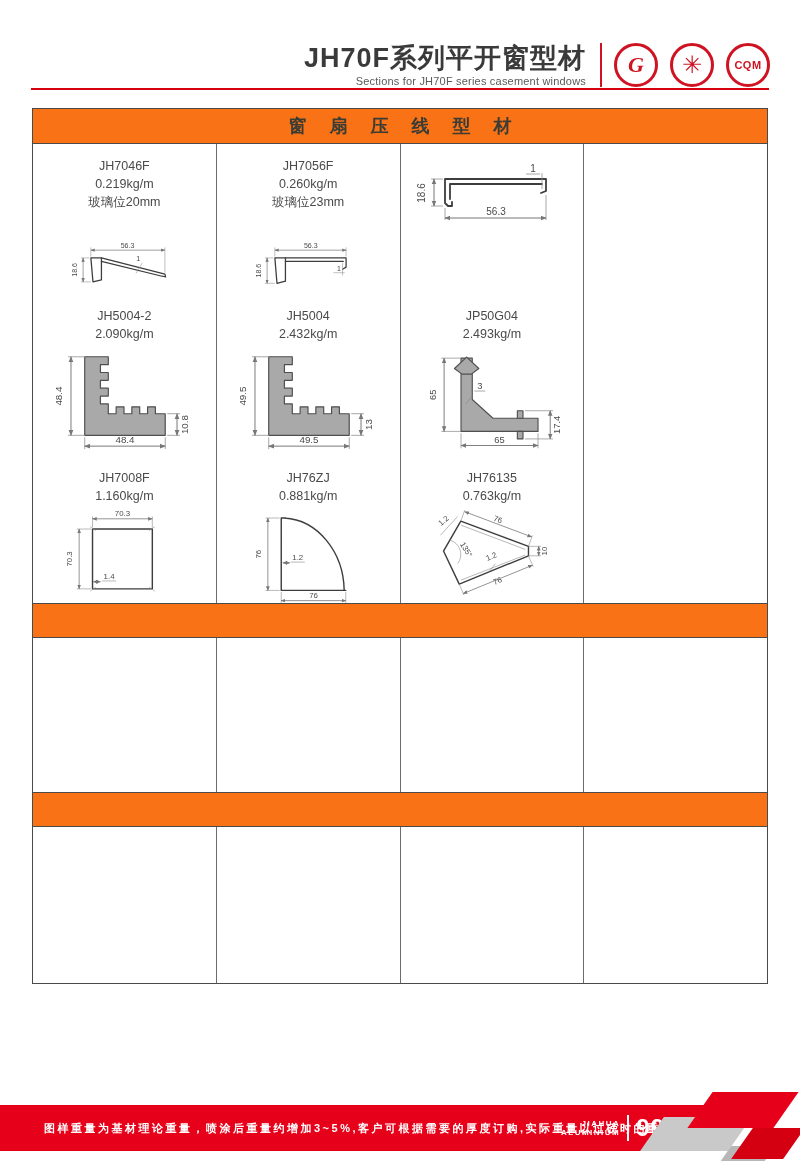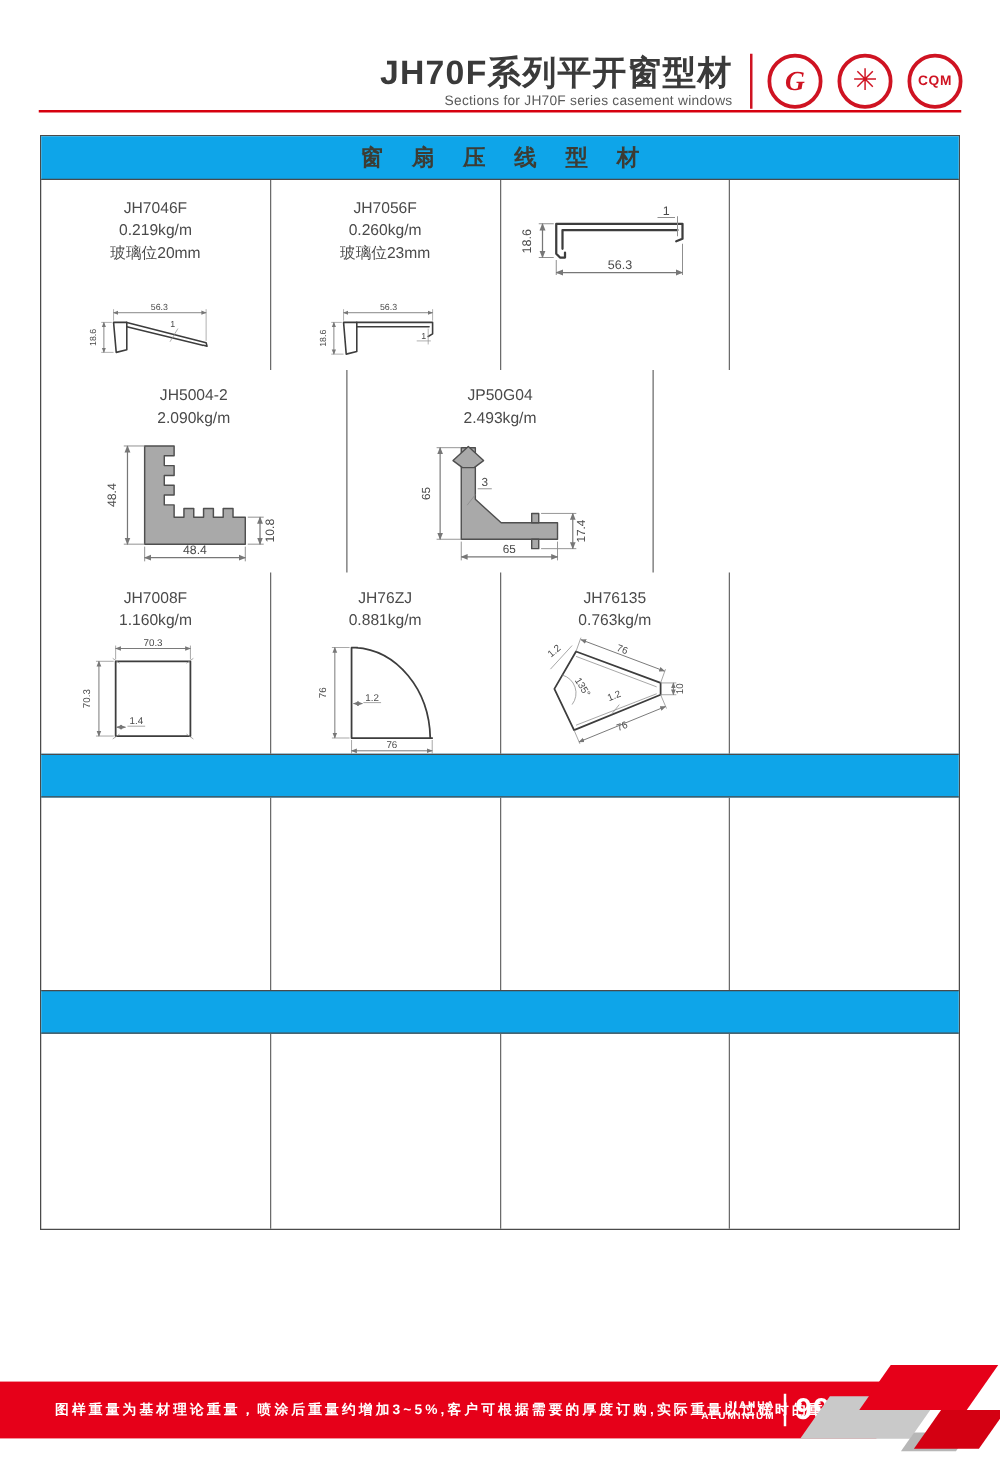--- a/index.html
+++ b/index.html
@@ -14,21 +14,21 @@
   .logos { display:flex; align-items:center; gap:12px; }
   .logo-circle { width:44px; height:44px; border:3px solid #cf1322; border-radius:50%;
     display:flex; align-items:center; justify-content:center; color:#cf1322; background:#fff; }
   .logo-g { font-size:22px; font-weight:bold; font-style:italic; font-family:"Liberation Serif",serif; }
   .logo-star { font-size:24px; line-height:24px; }
   .logo-cqm { font-size:11px; font-weight:bold; letter-spacing:0.5px; }
   .header-rule { position:absolute; left:31px; right:31px; top:88px; height:2px; background:#d6000f; }
 
   
   .sheet { position:absolute; left:32px; top:108px; width:736px; border:1.5px solid #4a4a4a; }
-  .band { background:#0ea5e9; border-top:1px solid #4a4a4a; border-bottom:1px solid #4a4a4a;
+  .band { background:#f97316; border-top:1px solid #4a4a4a; border-bottom:1px solid #4a4a4a;
     height:35px; display:flex; align-items:center; justify-content:center;
     font-size:18px; font-weight:bold; color:#3c3c34; letter-spacing:9px; text-indent:9px; }
   .band:first-child { border-top:none; }
   .row { display:flex; }
   .cell { flex:1 1 0; border-right:1px solid #6b6b6b; display:flex; flex-direction:column; align-items:center; }
   .cell:last-child { border-right:none; }
   .row-1 .cell { height:152px; padding-top:13px;gap:28px; }
   .row-2 .cell { height:162px; padding-top:11px; }
   .row-3 .cell { height:145px; padding-top:11px; }
   .row-4 .cell { height:154px; }
@@ -165,20 +165,38 @@
         <text class="dt" text-anchor="middle" transform="rotate(-90 17 52)" x="17" y="52">48.4</text>
         <path class="ex" d="M40,94 V106 M122,94 V106"></path>
         <line class="dl" x1="40" y1="103" x2="122" y2="103" marker-start="url(#arr)" marker-end="url(#arr)"></line>
         <text class="dt" x="81" y="100" text-anchor="middle">48.4</text>
         <path class="ex" d="M124,70 H137 M124,92 H137"></path>
         <line class="dl" x1="134" y1="70" x2="134" y2="92" marker-start="url(#arr)" marker-end="url(#arr)"></line>
         <text class="dt" text-anchor="middle" transform="rotate(-90 145 81)" x="145" y="81">10.8</text>
       </svg>
     </div>
 
+    <div class="cell">
+      <div class="spec">
+        <div>JH5004</div>
+        <div>2.432kg/m</div>
+      </div>
+      <svg class="draw" width="160" height="108" viewBox="0 0 160 110">
+        <path class="pfl" d="M40,12 H64 V20 H56 V28 H64 V36 H56 V44 H64 V52 H56 V60 H64 V70 H72 V63 H80 V70 H88 V63 H96 V70 H104 V63 H112 V70 H122 V92 H40 Z"></path>
+        <path class="ex" d="M40,12 H23 M40,92 H23"></path>
+        <line class="dl" x1="26" y1="12" x2="26" y2="92" marker-start="url(#arr)" marker-end="url(#arr)"></line>
+        <text class="dt" text-anchor="middle" transform="rotate(-90 17 52)" x="17" y="52">49.5</text>
+        <path class="ex" d="M40,94 V106 M122,94 V106"></path>
+        <line class="dl" x1="40" y1="103" x2="122" y2="103" marker-start="url(#arr)" marker-end="url(#arr)"></line>
+        <text class="dt" x="81" y="100" text-anchor="middle">49.5</text>
+        <path class="ex" d="M124,70 H137 M124,92 H137"></path>
+        <line class="dl" x1="134" y1="70" x2="134" y2="92" marker-start="url(#arr)" marker-end="url(#arr)"></line>
+        <text class="dt" text-anchor="middle" transform="rotate(-90 145 81)" x="145" y="81">13</text>
+      </svg>
+    </div>
 
     <div class="cell">
       <div class="spec">
         <div>JP50G04</div>
         <div>2.493kg/m</div>
       </div>
       <svg class="draw" width="160" height="108" viewBox="0 0 170 115">
         <path class="pfl" d="M52,14 H64 V58 L86,78 H134 V92 H52 Z"></path>
         <path class="pfl" d="M45,25 L58,13 L71,25 L63,31 H53 Z"></path>
         <rect class="pfl" x="112" y="70" width="6" height="8"></rect>

